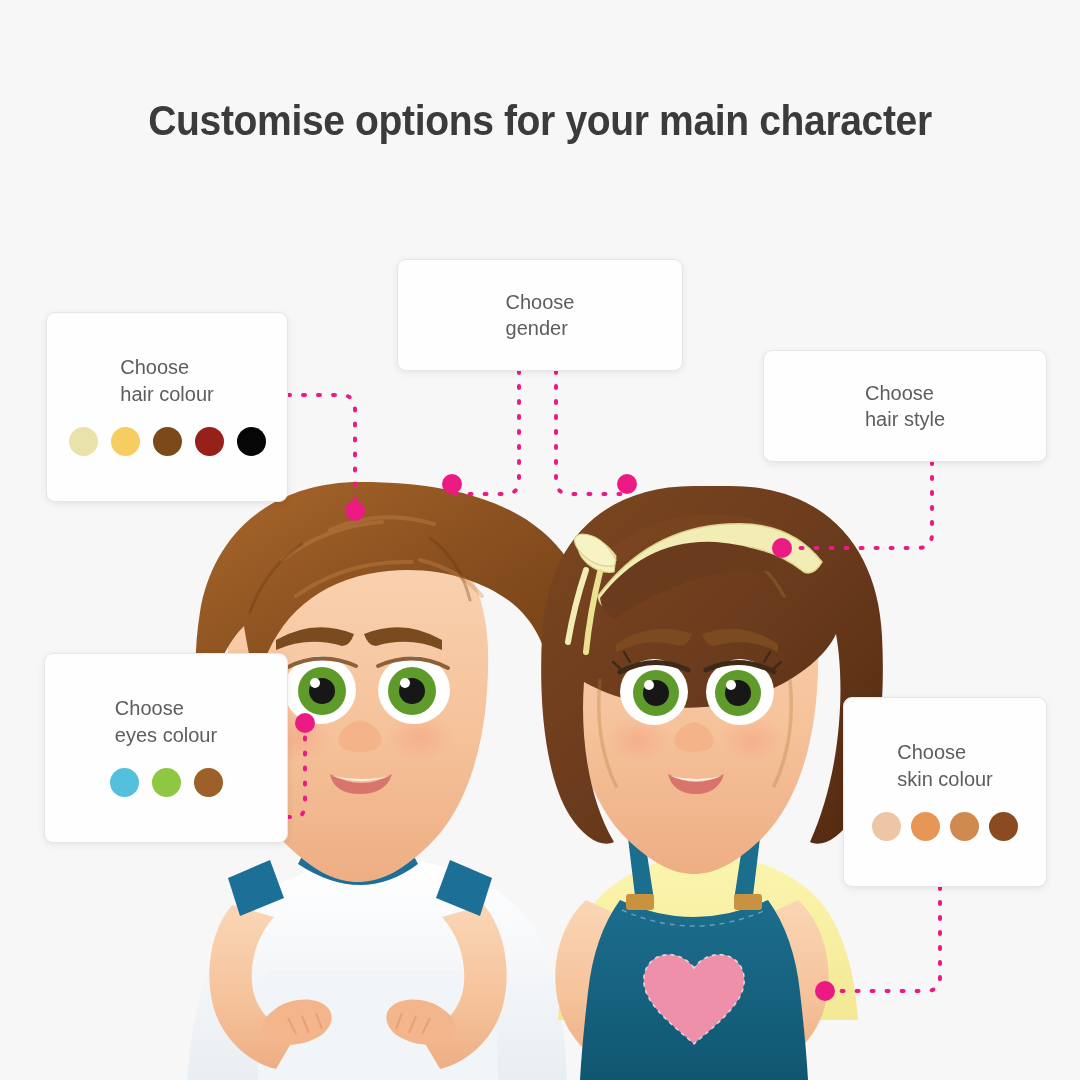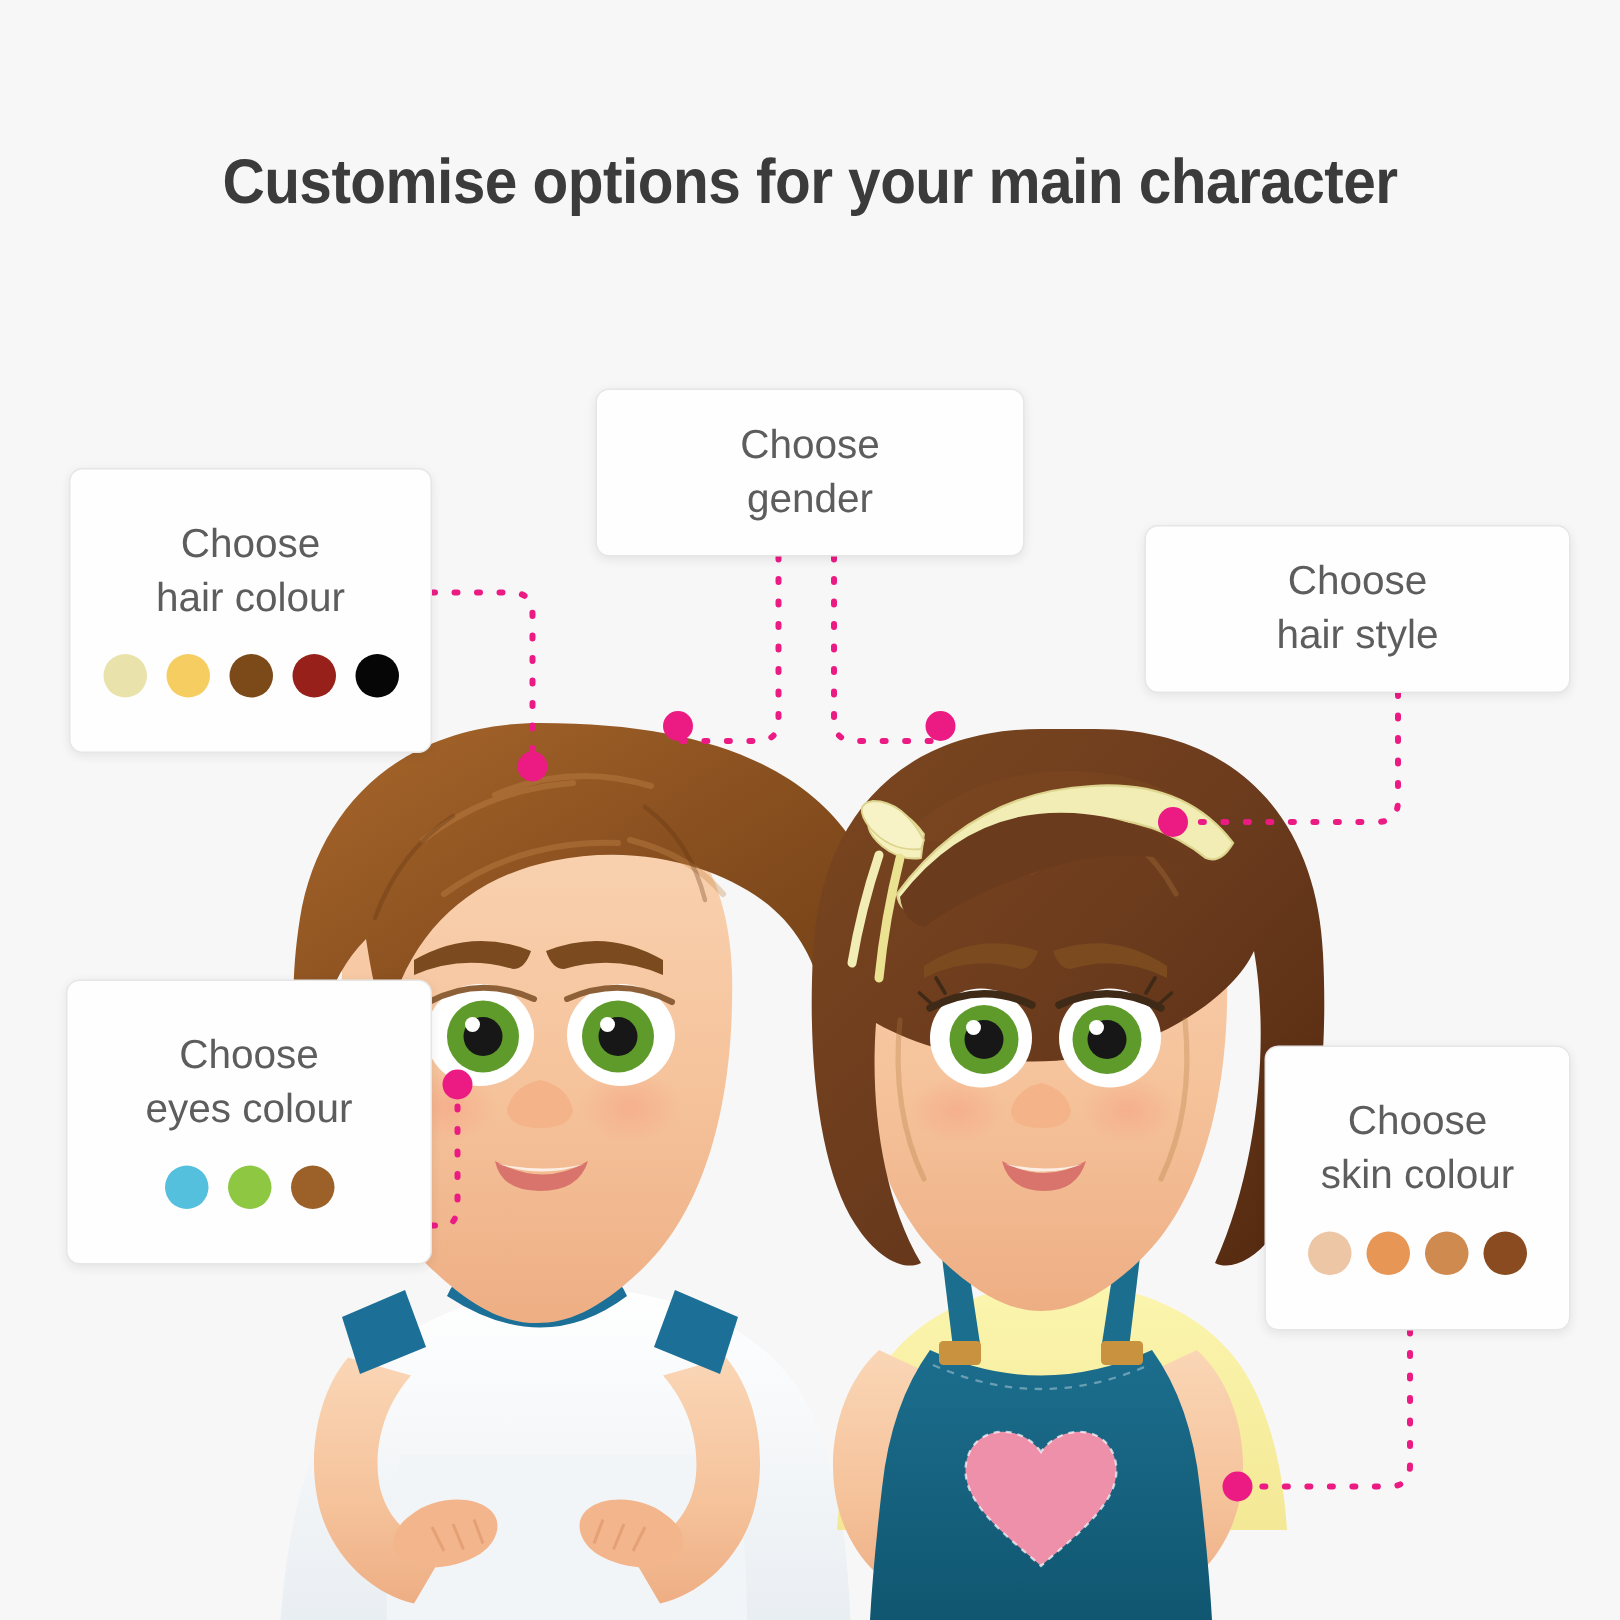--- a/index.html
+++ b/index.html
@@ -37,23 +37,23 @@
     border-radius:9px;
     box-shadow:0 2px 7px rgba(0,0,0,.08);
     box-sizing:border-box;
     display:flex;
     flex-direction:column;
     align-items:center;
     justify-content:center;
   }
   .card-label{
     color:#5d5d5d;
-    font-size:27px;
+    font-size:20px;
     line-height:1.32;
-    text-align:center;
+    text-align:left;
     white-space:pre-line;
     font-family:"Liberation Sans","DejaVu Sans",sans-serif;
     font-weight:400;
   }
   .swatches{display:flex;gap:13px;margin-top:20px;}
   .swatch{width:29px;height:29px;border-radius:50%;}
 
   #card-hair-colour{left:46px;top:312px;width:242px;height:190px;}
   #card-gender{left:397px;top:259px;width:286px;height:112px;}
   #card-hair-style{left:763px;top:350px;width:284px;height:112px;}

